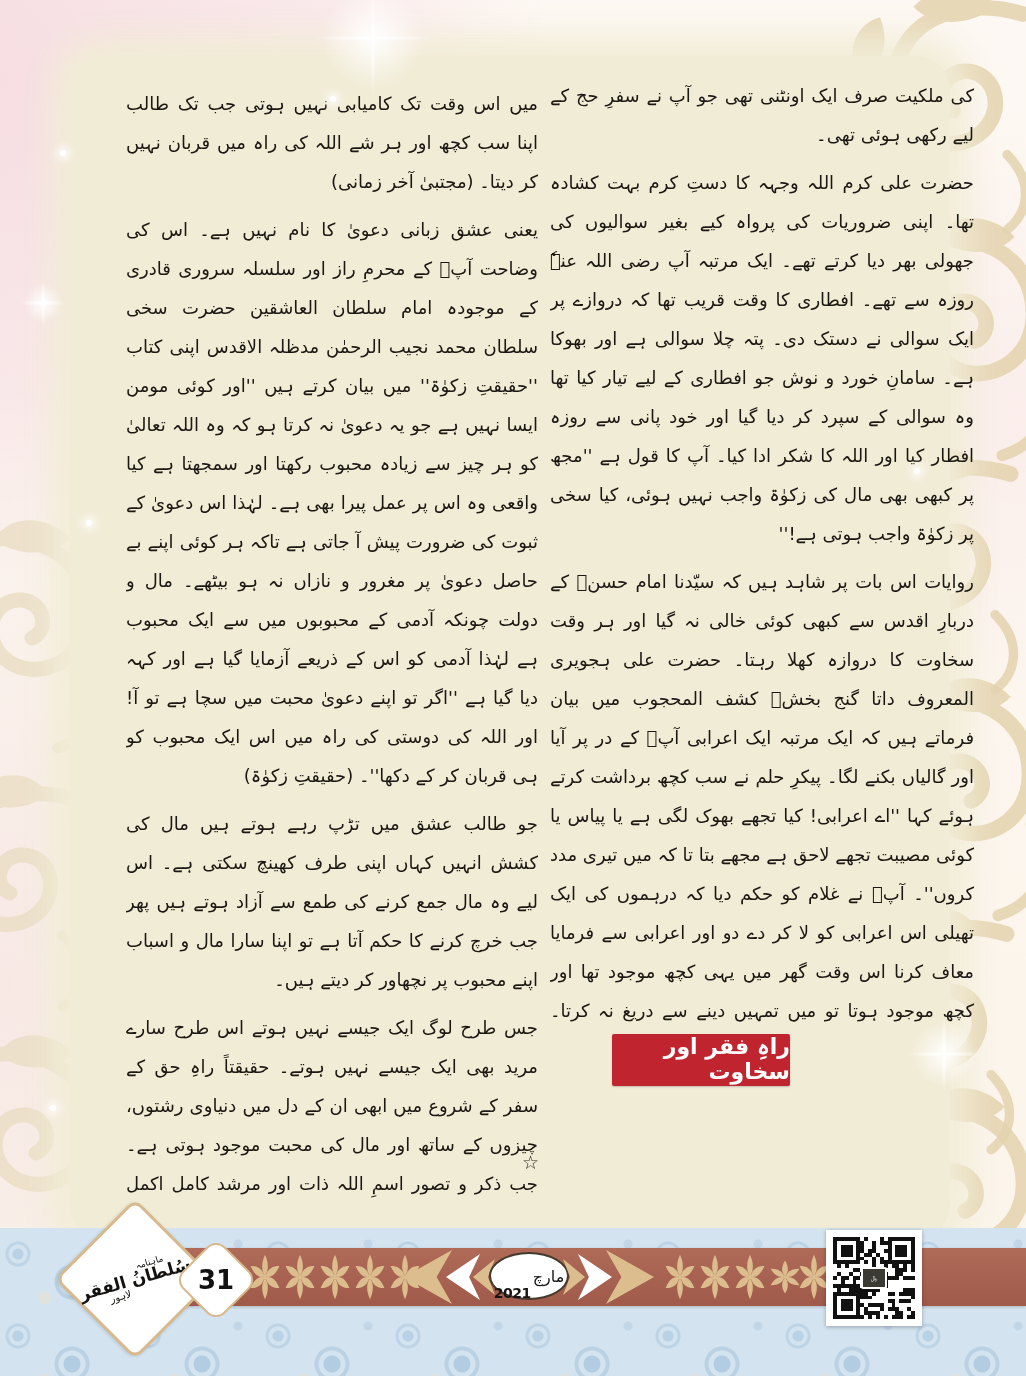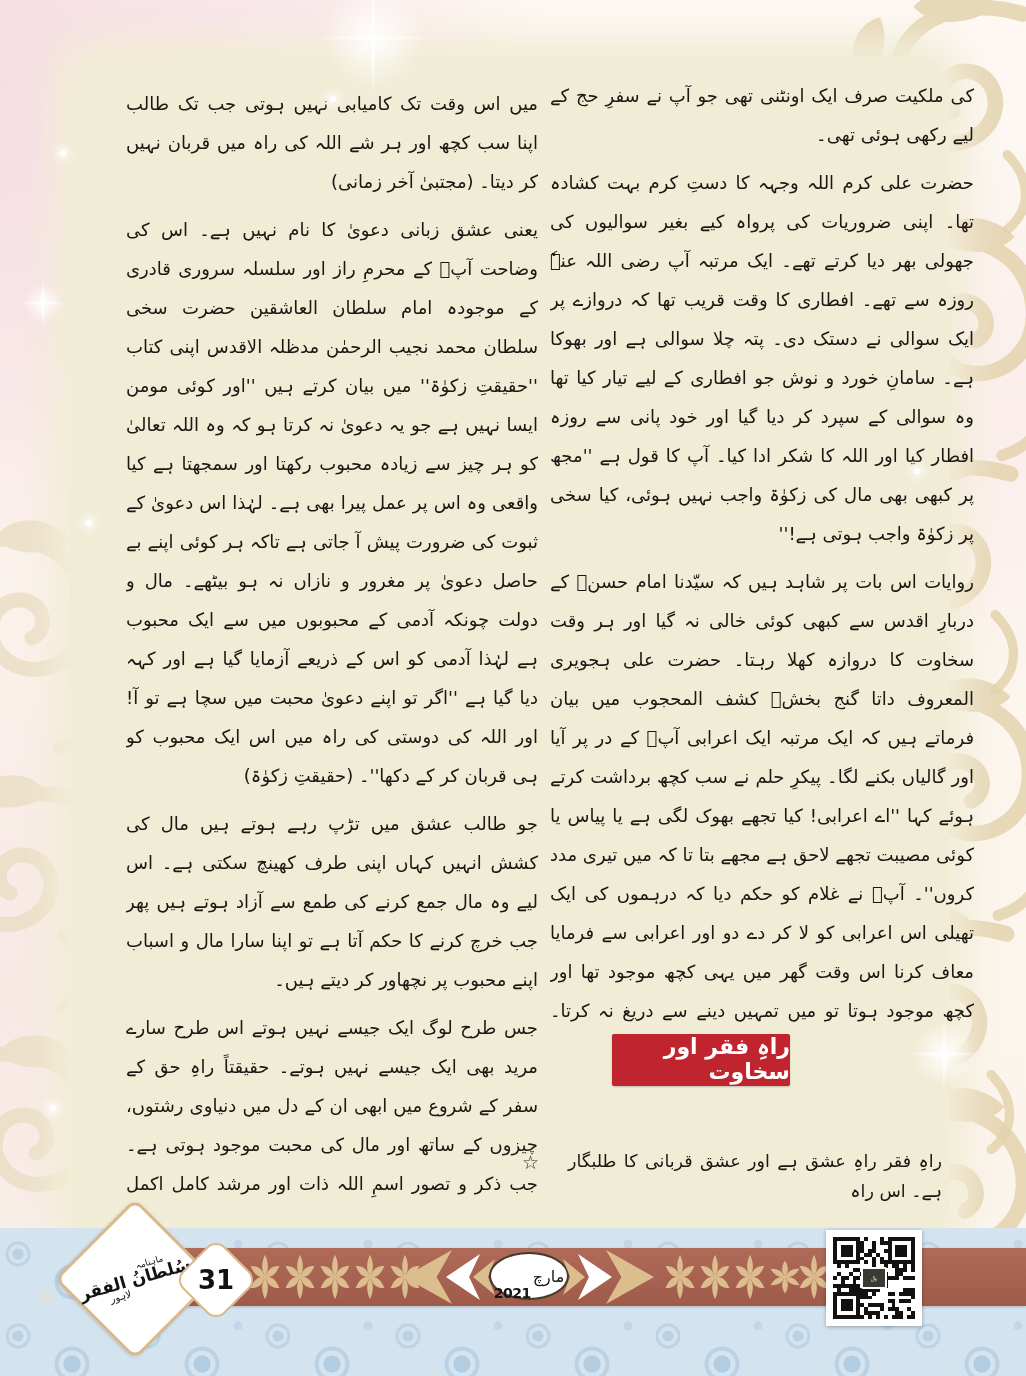--- a/index.html
+++ b/index.html
@@ -181,21 +181,20 @@
     <p>جس طرح لوگ ایک جیسے نہیں ہوتے اس طرح سارے مرید بھی ایک جیسے نہیں ہوتے۔ حقیقتاً راہِ حق کے سفر کے شروع میں ابھی ان کے دل میں دنیاوی رشتوں، چیزوں کے ساتھ اور مال کی محبت موجود ہوتی ہے۔ جب ذکر و تصور اسمِ اللہ ذات اور مرشد کامل اکمل کی نورانی صحبت کے ذریعے ان کے باطن میں تبدیلی لائی جا رہی ہوتی ہے تو اس دوران اگر انہیں مرشد کے خانقاہی نظام میں کسی مالی یا بدنی کام کرنے کی دعوت دی جا رہی ہو تو اس وقت آگے بڑھ کر اس دعوت کو قبول کرنا چاہیے۔ شیطان بھی ایسے موقعوں پر ان کو روکنے کی ہر ممکن کوشش کرتا ہے اور طرح طرح کی مصلحتیں بتاتا ہے۔ اگر وہ اس کے دام میں نہیں آتے تو پھر دوسری طرح کے وسوسے ڈالے گا جیسے ''اتنا</p>
   </div>
 
   <div class="banner">
     <span>راہِ فقر اور سخاوت</span>
   </div>
 
 
   <div class="quote-item">
     <span class="star">☆</span>
-    <span class="qtext">راہِ فقر راہِ عشق ہے اور عشق قربانی کا طلبگار ہے۔ اس راہ</span>
   </div>
 
   <div class="paisley"></div>
   <div class="band"></div>
 
   <svg class="flower" style="left:247px" viewBox="-26 -26 52 52" preserveAspectRatio="none">
       <use href="#flower-def"></use>
     </svg>
   <svg class="flower" style="left:282px" viewBox="-26 -26 52 52" preserveAspectRatio="none">
       <use href="#flower-def"></use>

